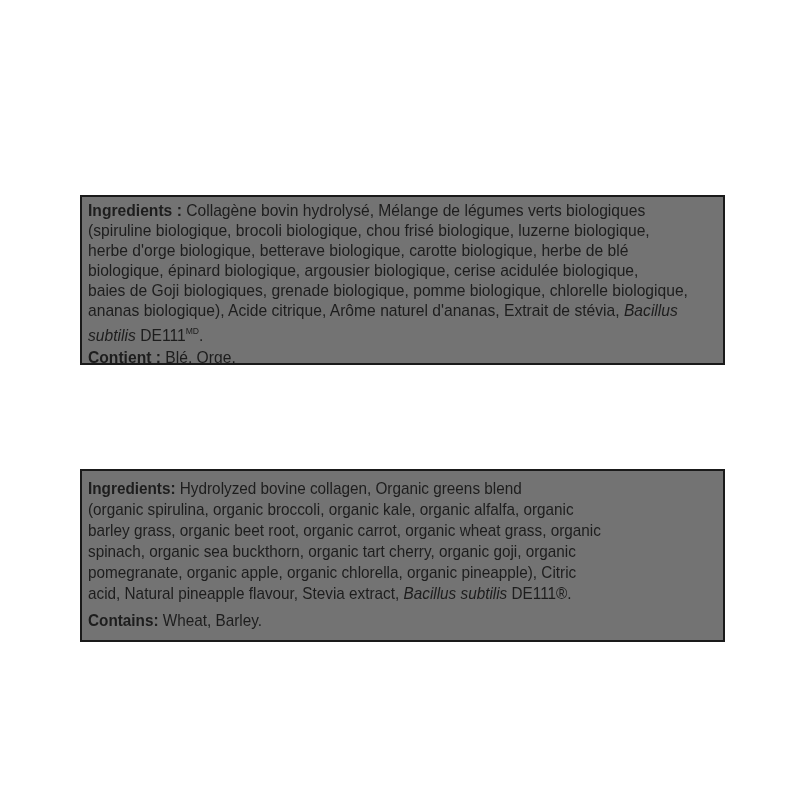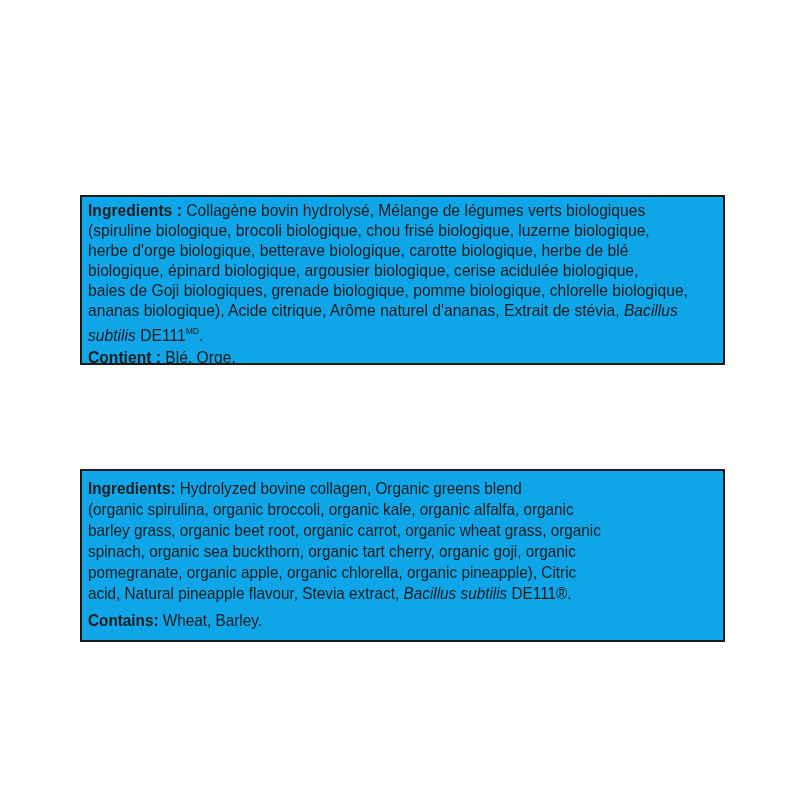--- a/index.html
+++ b/index.html
@@ -14,21 +14,21 @@
     font-family: "Liberation Sans", sans-serif;
     color: #1d1d1d;
     overflow: hidden;
   }
   .label-box {
     position: absolute;
     left: 80px;
     width: 645px;
     box-sizing: border-box;
     border: 2px solid #1a1a1a;
-    background: #0ea5e9;
+    background: #737373;
     overflow: hidden;
   }
   #box-fr {
     top: 195px;
     height: 170px;
     padding: 4px 2px 0 6px;
   }
   #box-en {
     top: 469px;
     height: 173px;

